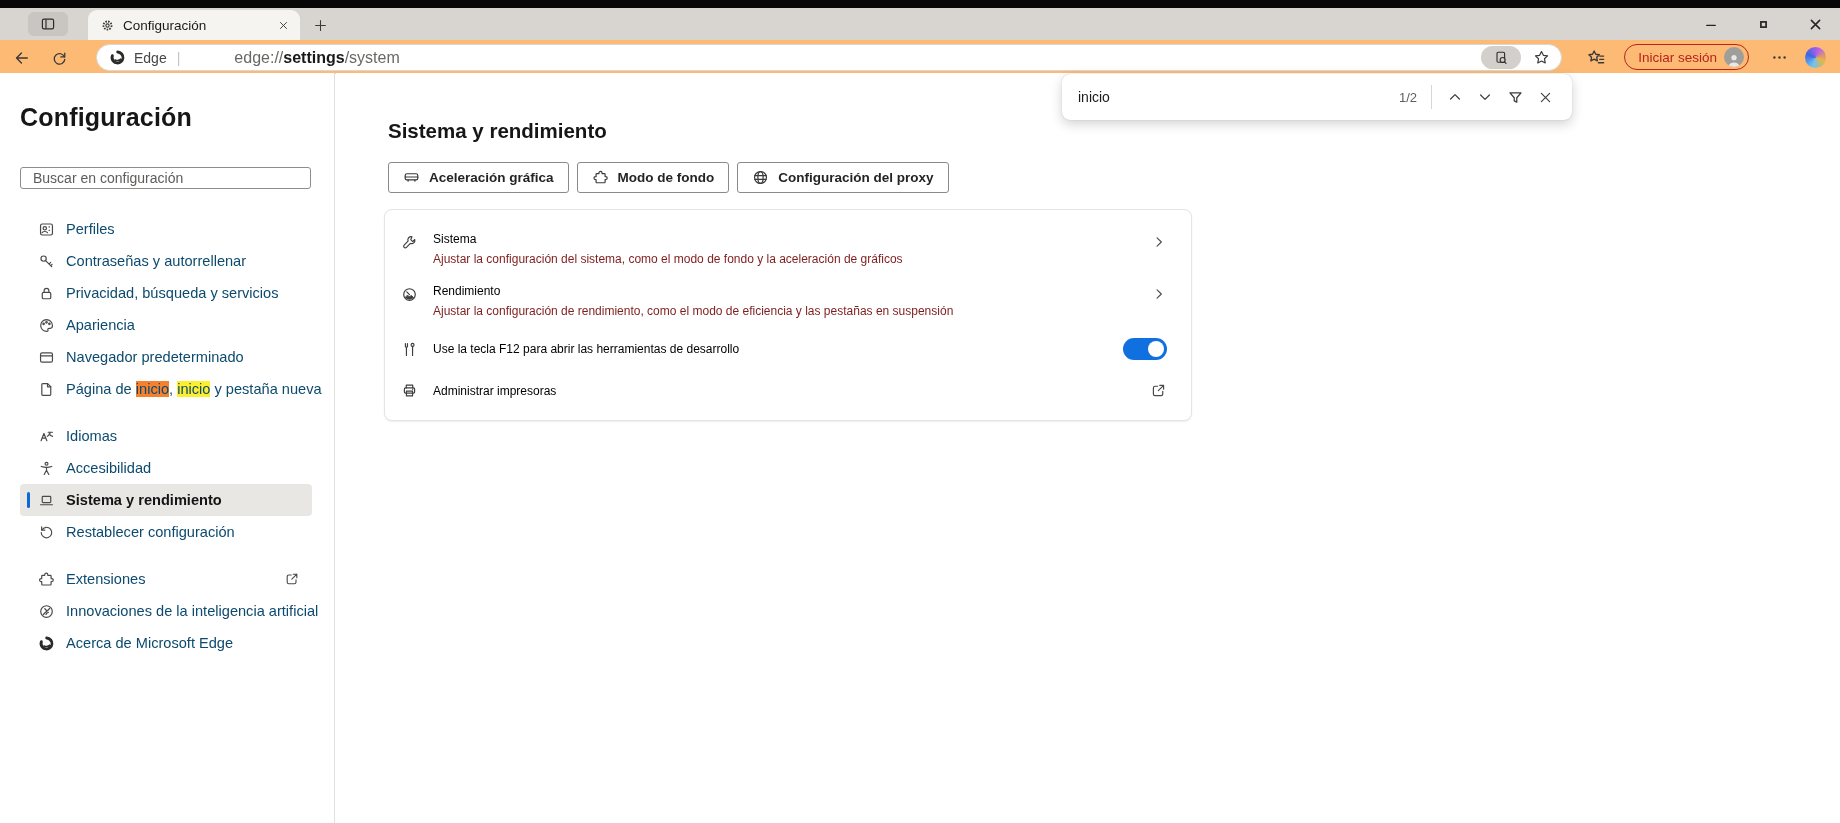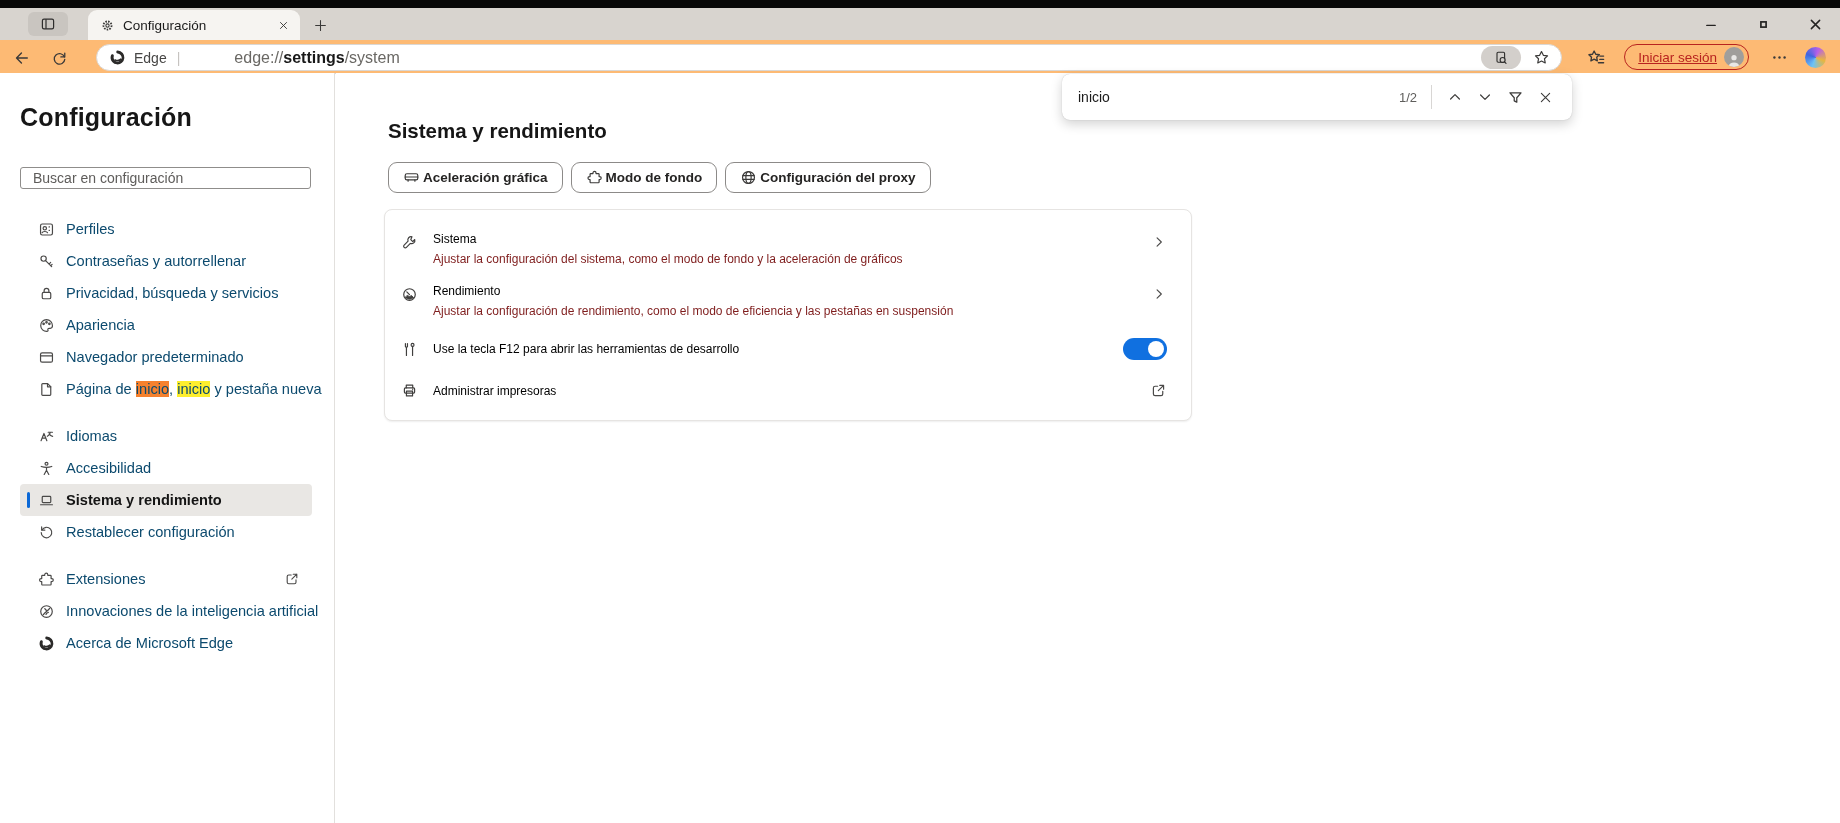--- a/index.html
+++ b/index.html
@@ -28,21 +28,21 @@
   .address-bar { position:absolute; left:96px; top:4px; width:1466px; height:27px; background:#ffffff; border:1px solid #dad7d4; border-radius:14px; display:flex; align-items:center; padding:0 6px 0 12px; }
   .addr-brand { font-size:14px; color:#474645; margin:0 10px 0 8px; }
   .addr-sep { color:#c6c3c0; font-size:14px; margin-right:12px; }
   .addr-url { font-size:16px; color:#6a6864; white-space:nowrap;margin-left:42px; }
   .addr-url b { color:#191919; font-weight:700; }
   .addr-spacer { flex:1; }
   .search-chip { width:40px; height:23px; border-radius:12px; background:#d3cfcb; display:flex; align-items:center; justify-content:center; margin-right:8px; }
   .addr-star { width:24px; height:24px; display:flex; align-items:center; justify-content:center; margin-right:2px; }
   .toolbar-right { position:absolute; right:0; top:0; height:34px; display:flex; align-items:center; }
   .fav-hub { width:28px; height:28px; display:flex; align-items:center; justify-content:center; margin-right:14px; }
-  .signin-pill { height:26px; border:1px solid #b8231f; border-radius:14px; color:#b8231f; font-size:13.5px; display:flex; align-items:center; padding:0 4px 0 13px; gap:7px; background:transparent; margin-right:16px;text-decoration:underline; }
+  .signin-pill { height:26px; border:1px solid #b8231f; border-radius:14px; color:#b8231f; font-size:13.5px; display:flex; align-items:center; padding:0 4px 0 13px; gap:7px; background:transparent; margin-right:16px; }
   .avatar { width:20px; height:20px; border-radius:50%; background:#a09e9b; display:flex; align-items:flex-end; justify-content:center; overflow:hidden; }
   .dots-btn { width:28px; height:28px; display:flex; align-items:center; justify-content:center; margin-right:12px; }
   .copilot { width:21px; height:21px; border-radius:50%; background:conic-gradient(from 200deg,#6cc3f5,#3f66e0,#b75fe8,#e8b63f,#6cc3f5); margin-right:14px; }
 
   
   #find-bar { position:absolute; left:1062px; top:74px; width:510px; height:46px; background:#ffffff; border-radius:8px; box-shadow:0 0 1px rgba(0,0,0,.25), 0 4px 12px rgba(0,0,0,.18); display:flex; align-items:center; padding:0 12px 0 16px; z-index:50; }
   .find-query { flex:1; font-size:14px; color:#1b1b1b; }
   .find-counter { font-size:13px; color:#5f5e5c; margin-right:14px; }
   .find-divider { width:1px; height:24px; background:#d8d6d4; margin-right:8px; }
   .find-btn { width:30px; height:30px; display:flex; align-items:center; justify-content:center; border-radius:5px; color:#3d3c3b; }
@@ -61,21 +61,21 @@
   .nav-item.selected .nav-label { font-weight:700; color:#141414; }
   .nav-item.selected::before { content:""; position:absolute; left:7px; top:8px; width:3px; height:16px; border-radius:2px; background:#0b68d6; }
   .nav-trailing { margin-left:auto; margin-right:12px; width:16px; height:16px; color:#4a4948; }
   .hl-active { background:#f5812e; }
   .hl-match { background:#fdee2e; }
 
   
   #main { position:absolute; left:336px; top:73px; width:1504px; height:750px; background:#ffffff; }
   .main-title { position:absolute; left:52px; top:46px; font-size:20.5px; font-weight:700; color:#161616; }
   #action-buttons { position:absolute; left:52px; top:89px; display:flex; gap:8px; }
-  .action-btn { height:31px; border:1px solid #8c8a88; border-radius:9px; background:#ffffff; display:flex; align-items:center; gap:3px; padding:0 14px; font-family:inherit; font-size:13.5px; font-weight:700; color:#252423; }
+  .action-btn { height:31px; border:1px solid #8c8a88; border-radius:3px; background:#ffffff; display:flex; align-items:center; gap:9px; padding:0 14px; font-family:inherit; font-size:13.5px; font-weight:700; color:#252423; }
   .action-btn .btn-icon { width:17px; height:17px; color:#3b3a39; }
   #settings-card { position:absolute; left:48px; top:136px; width:808px; background:#ffffff; border:1px solid #e6e4e2; border-radius:8px; box-shadow:0 1px 2px rgba(0,0,0,.07); padding:13px 0 10px 0; }
   .card-row { display:flex; align-items:flex-start; padding:9px 24px 9px 16px; }
   .card-row.single { align-items:center; padding-top:11px; padding-bottom:11px; }
   .row-icon { width:17px; height:17px; margin:2px 15px 0 0; flex:0 0 auto; color:#403f3e; }
   .card-row.single .row-icon { margin-top:0; }
   .row-text { flex:1; }
   .row-title { font-size:12px; color:#000000; }
   .row-subtitle { font-size:12px; color:#7f1d1d; margin-top:6px; }
   .row-trailing { flex:0 0 auto; display:flex; align-items:center; color:#4a4948; margin-top:2px; }

